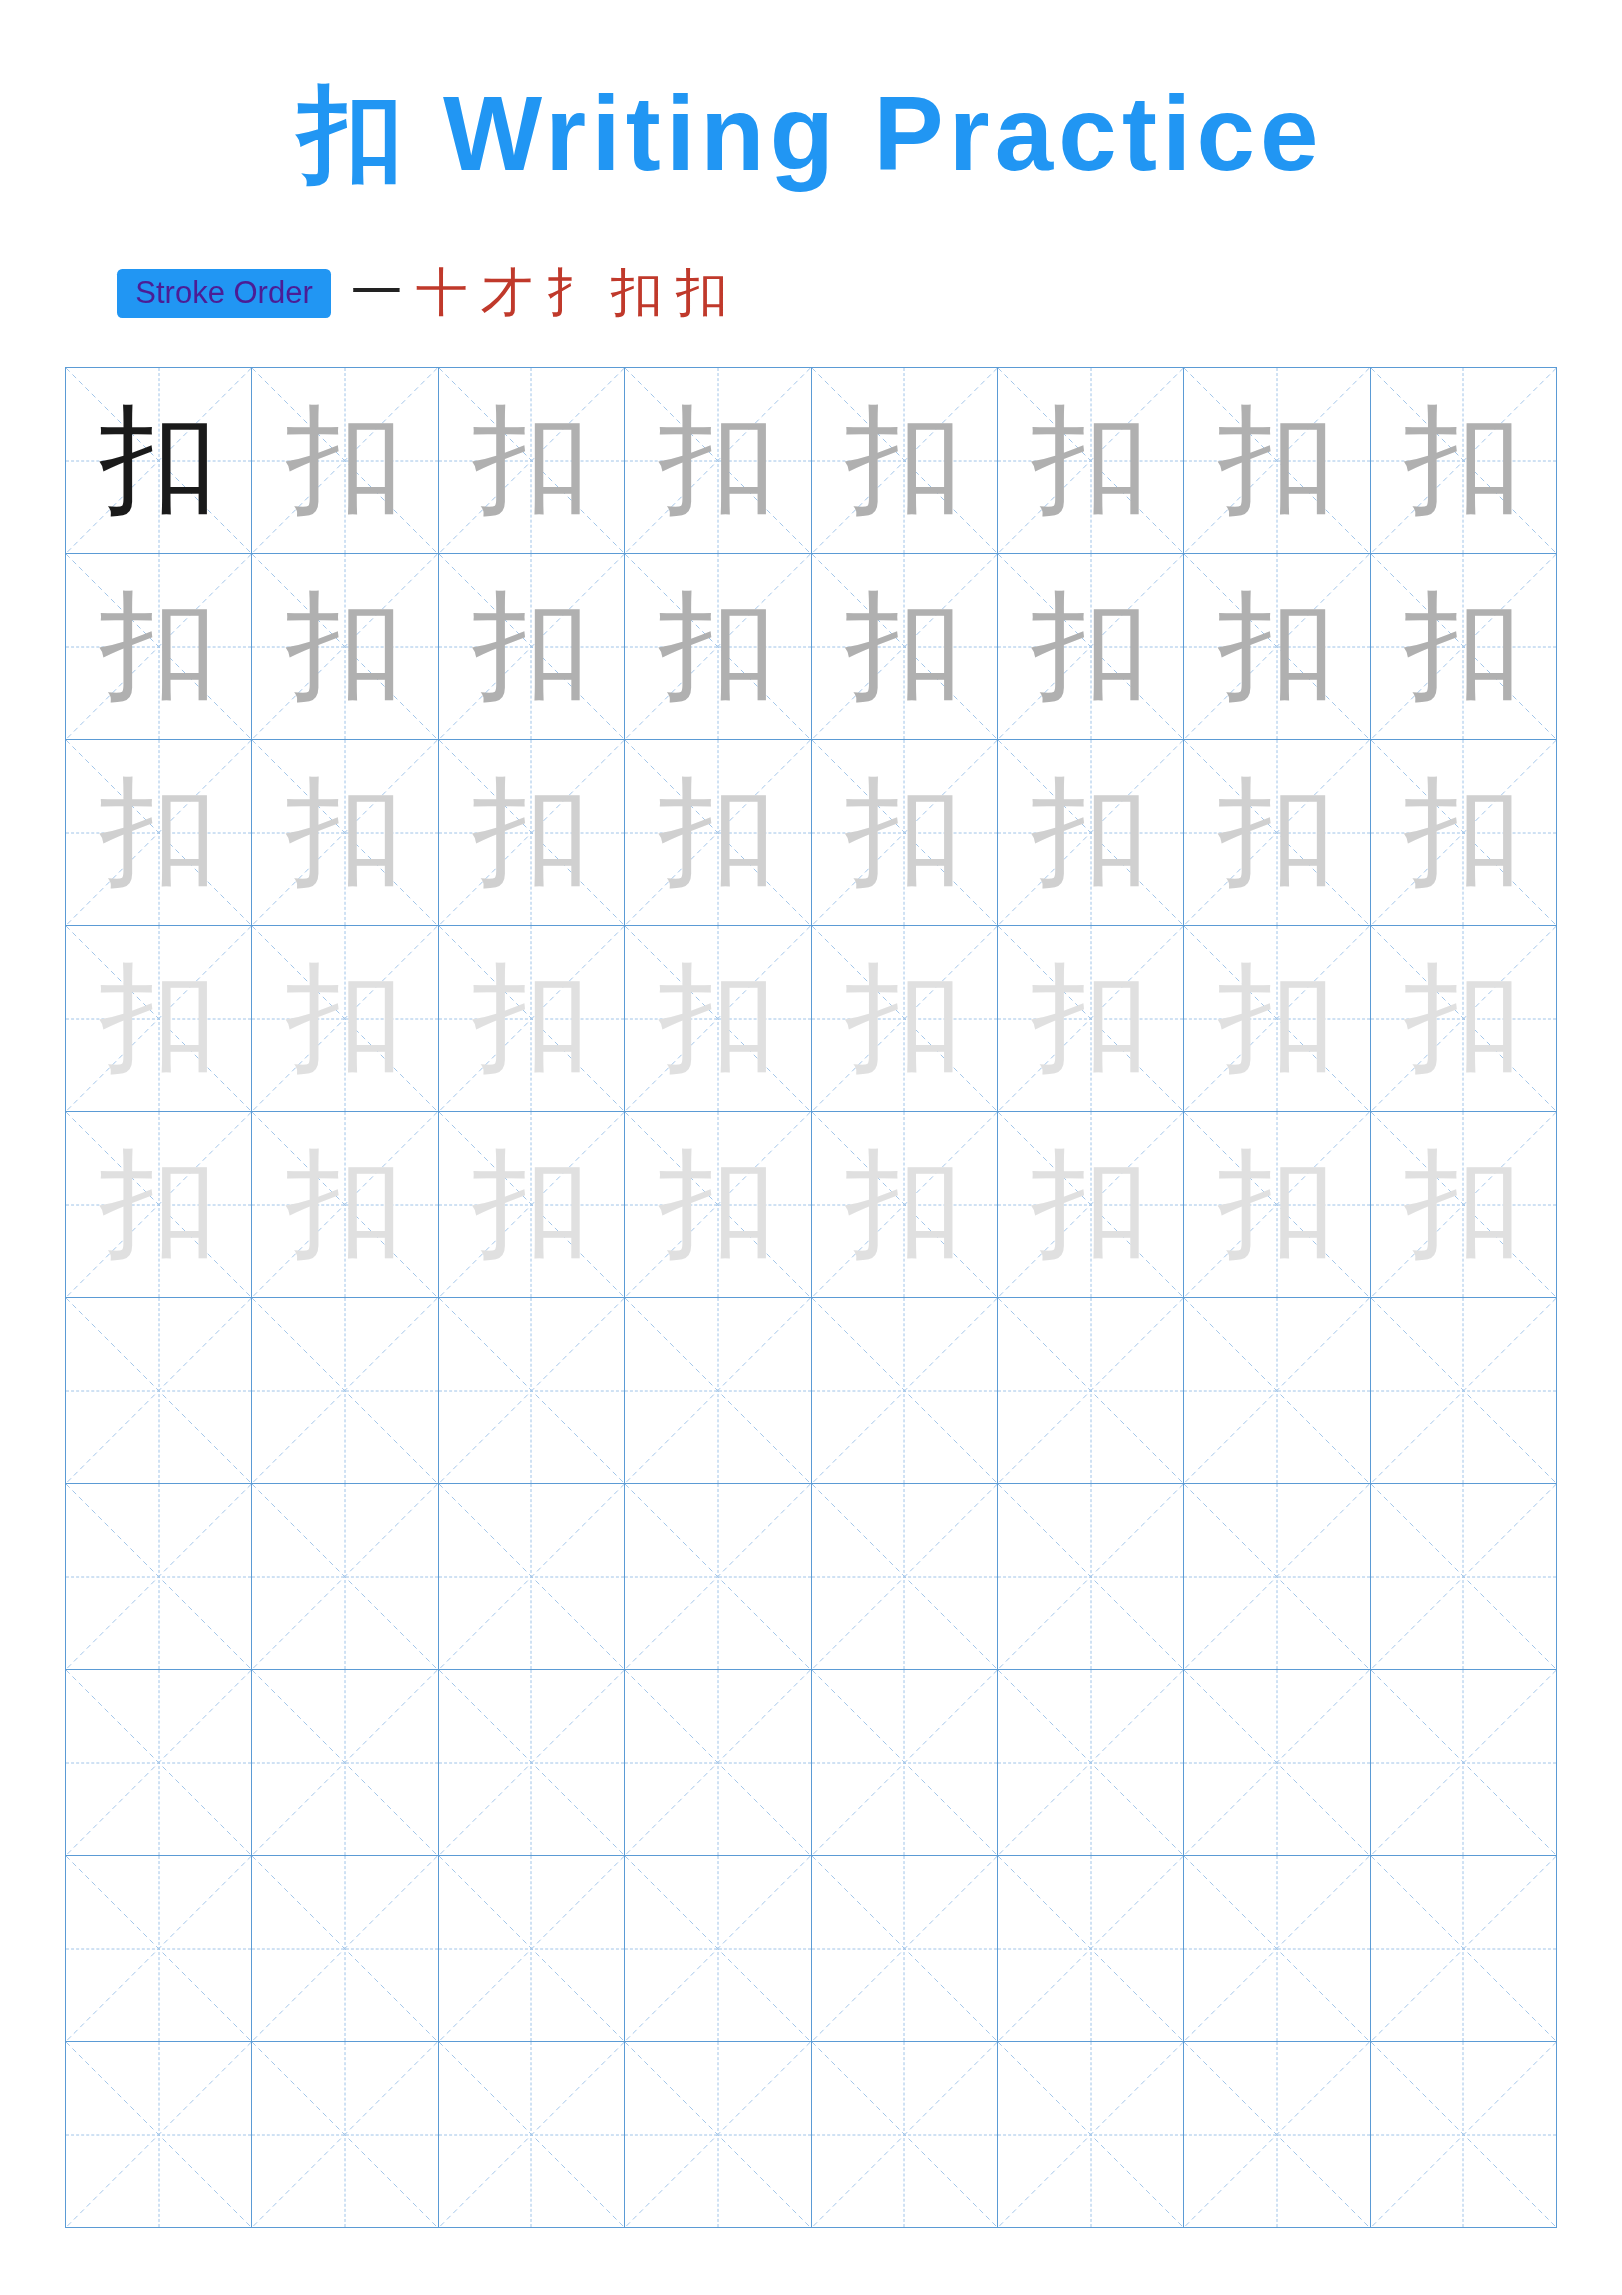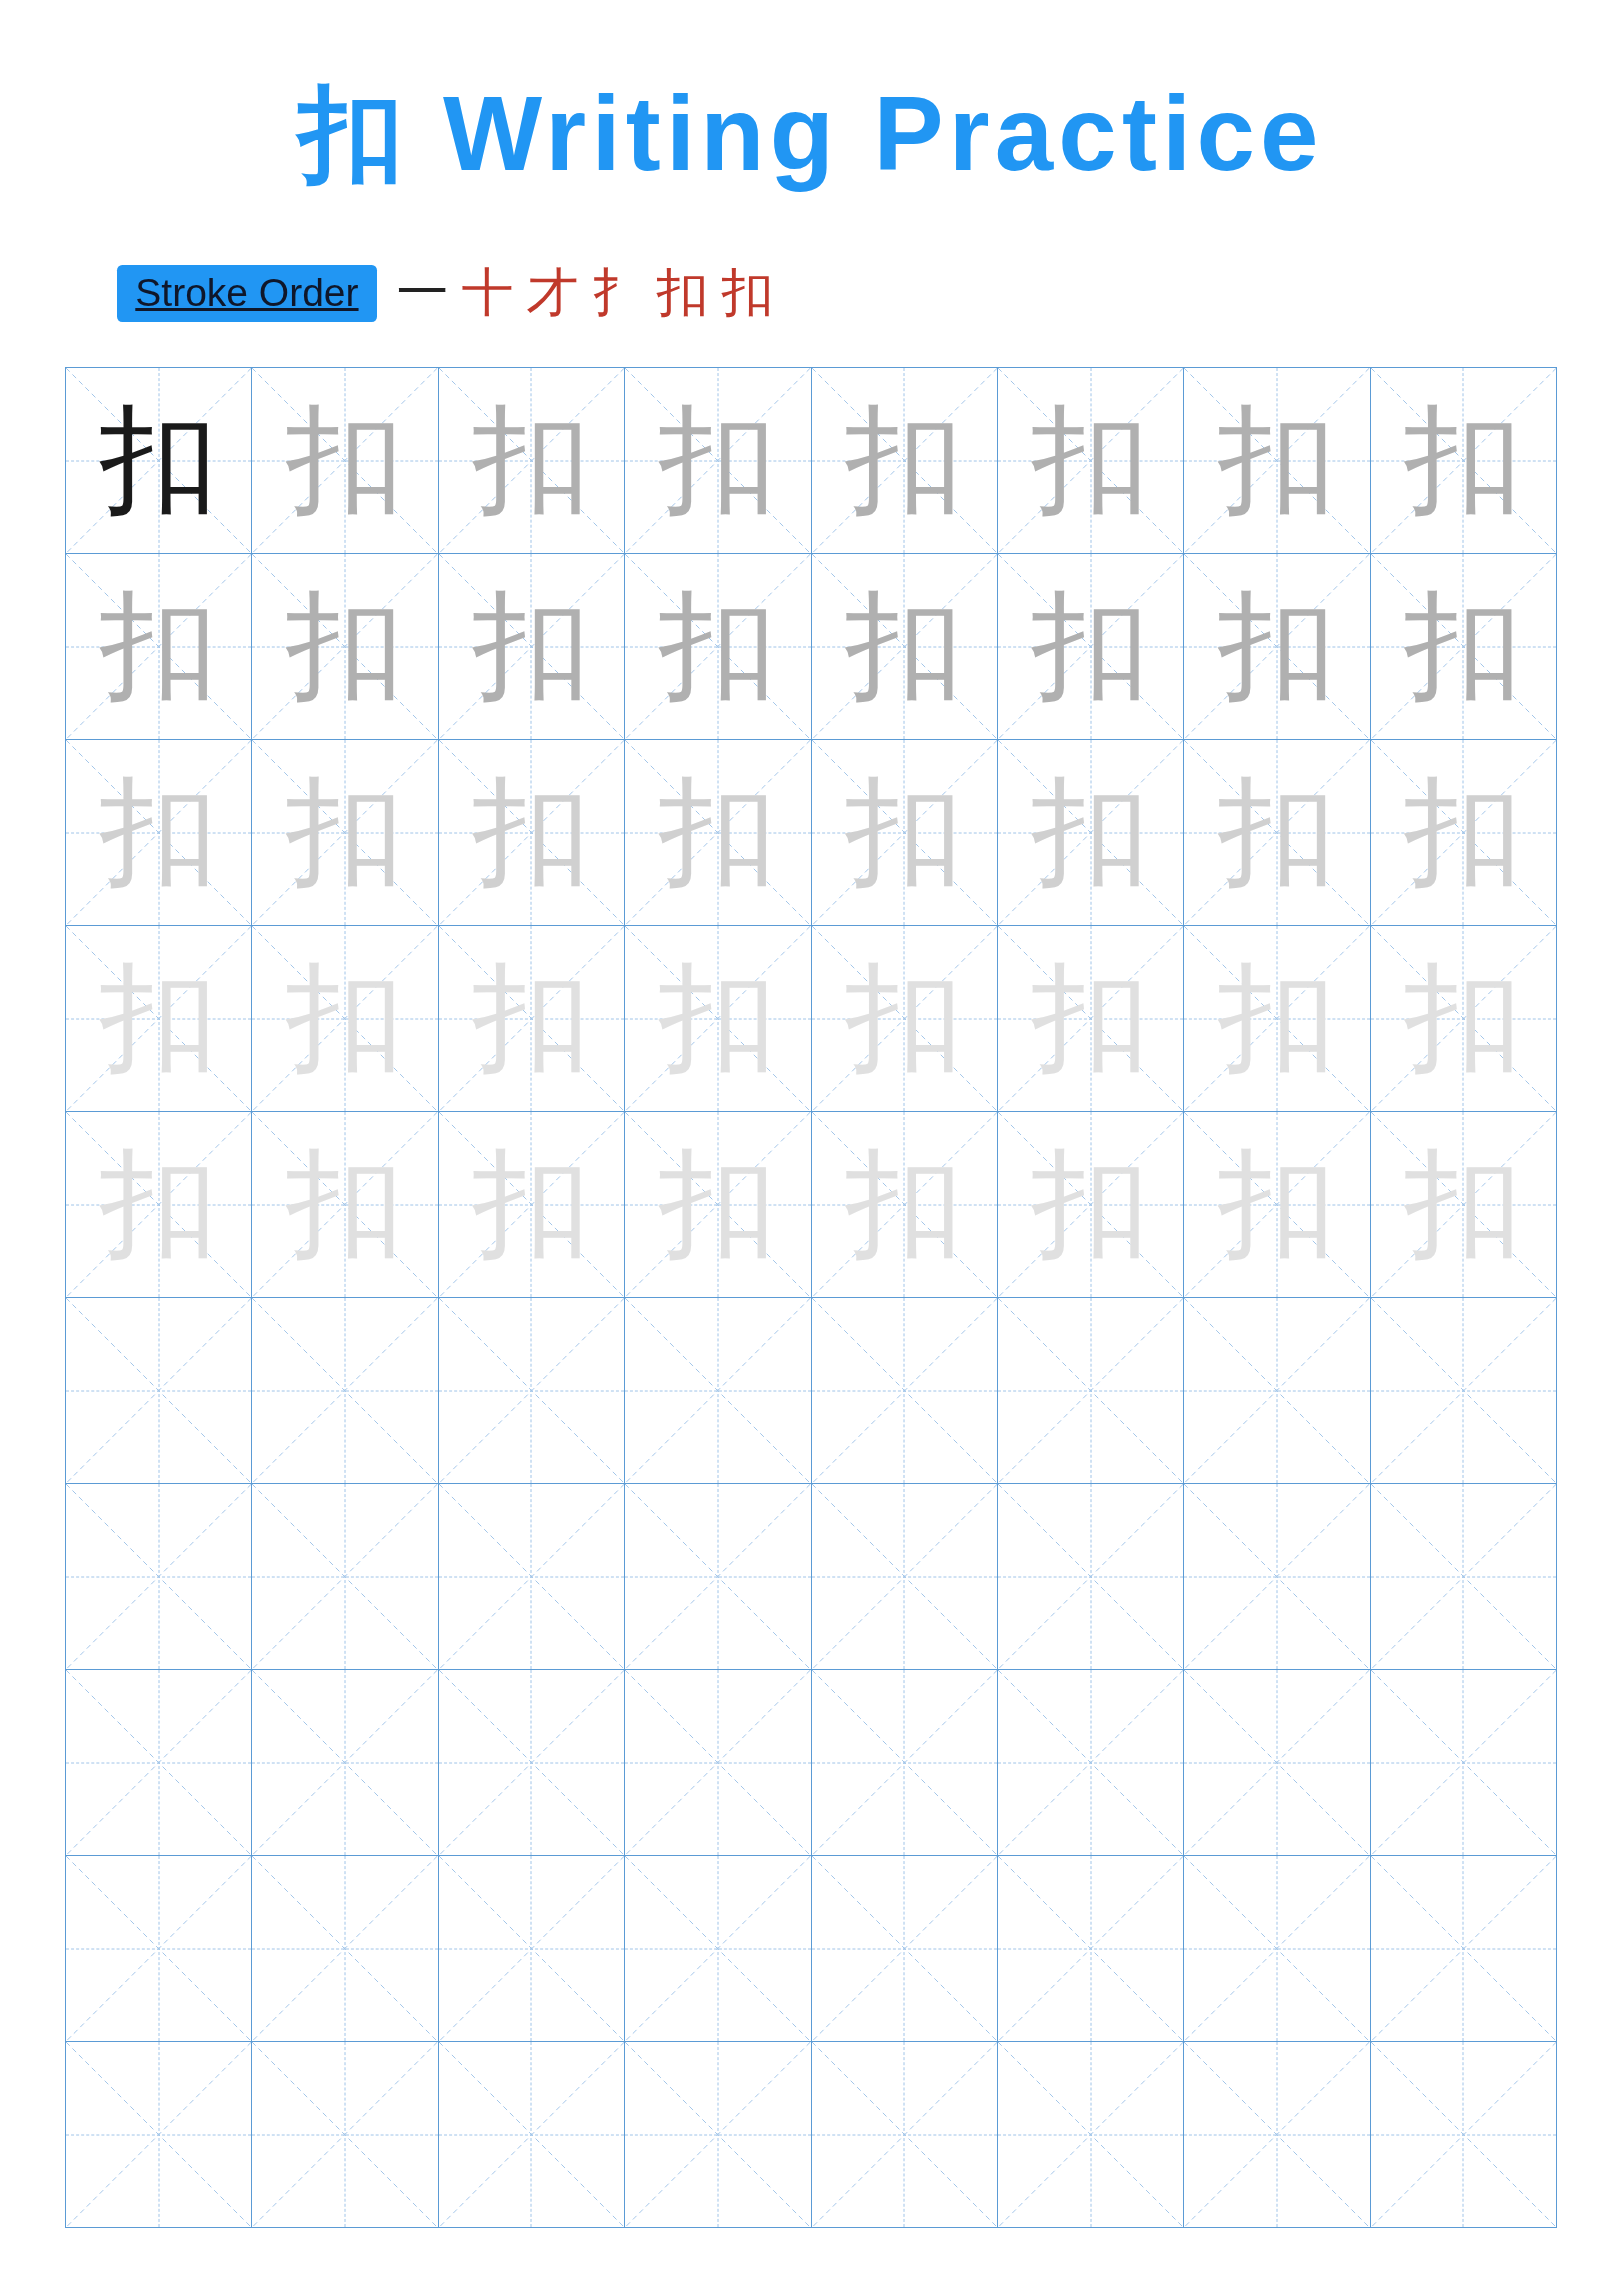--- a/index.html
+++ b/index.html
@@ -36,27 +36,26 @@
       display: flex;
       align-items: center;
       gap: 19.6px;
       margin-bottom: 39px;
       align-self: flex-start;
       margin-left: 52px;
     }
 
     .stroke-order-label {
       background: #2196F3;
-      color: #0f172a;
+      color: #4c1d95;
       padding: 6.5px 18.3px;
-      font-size: 39px;
+      font-size: 31px;
       font-family: Arial, sans-serif;
       border-radius: 5.2px;
       font-weight: 500;
-      text-decoration: underline;
     }
 
     .stroke-chars {
       display: flex;
       align-items: center;
       gap: 13px;
       font-size: 52px;
       color: #c0392b;
       font-family: serif;
     }

